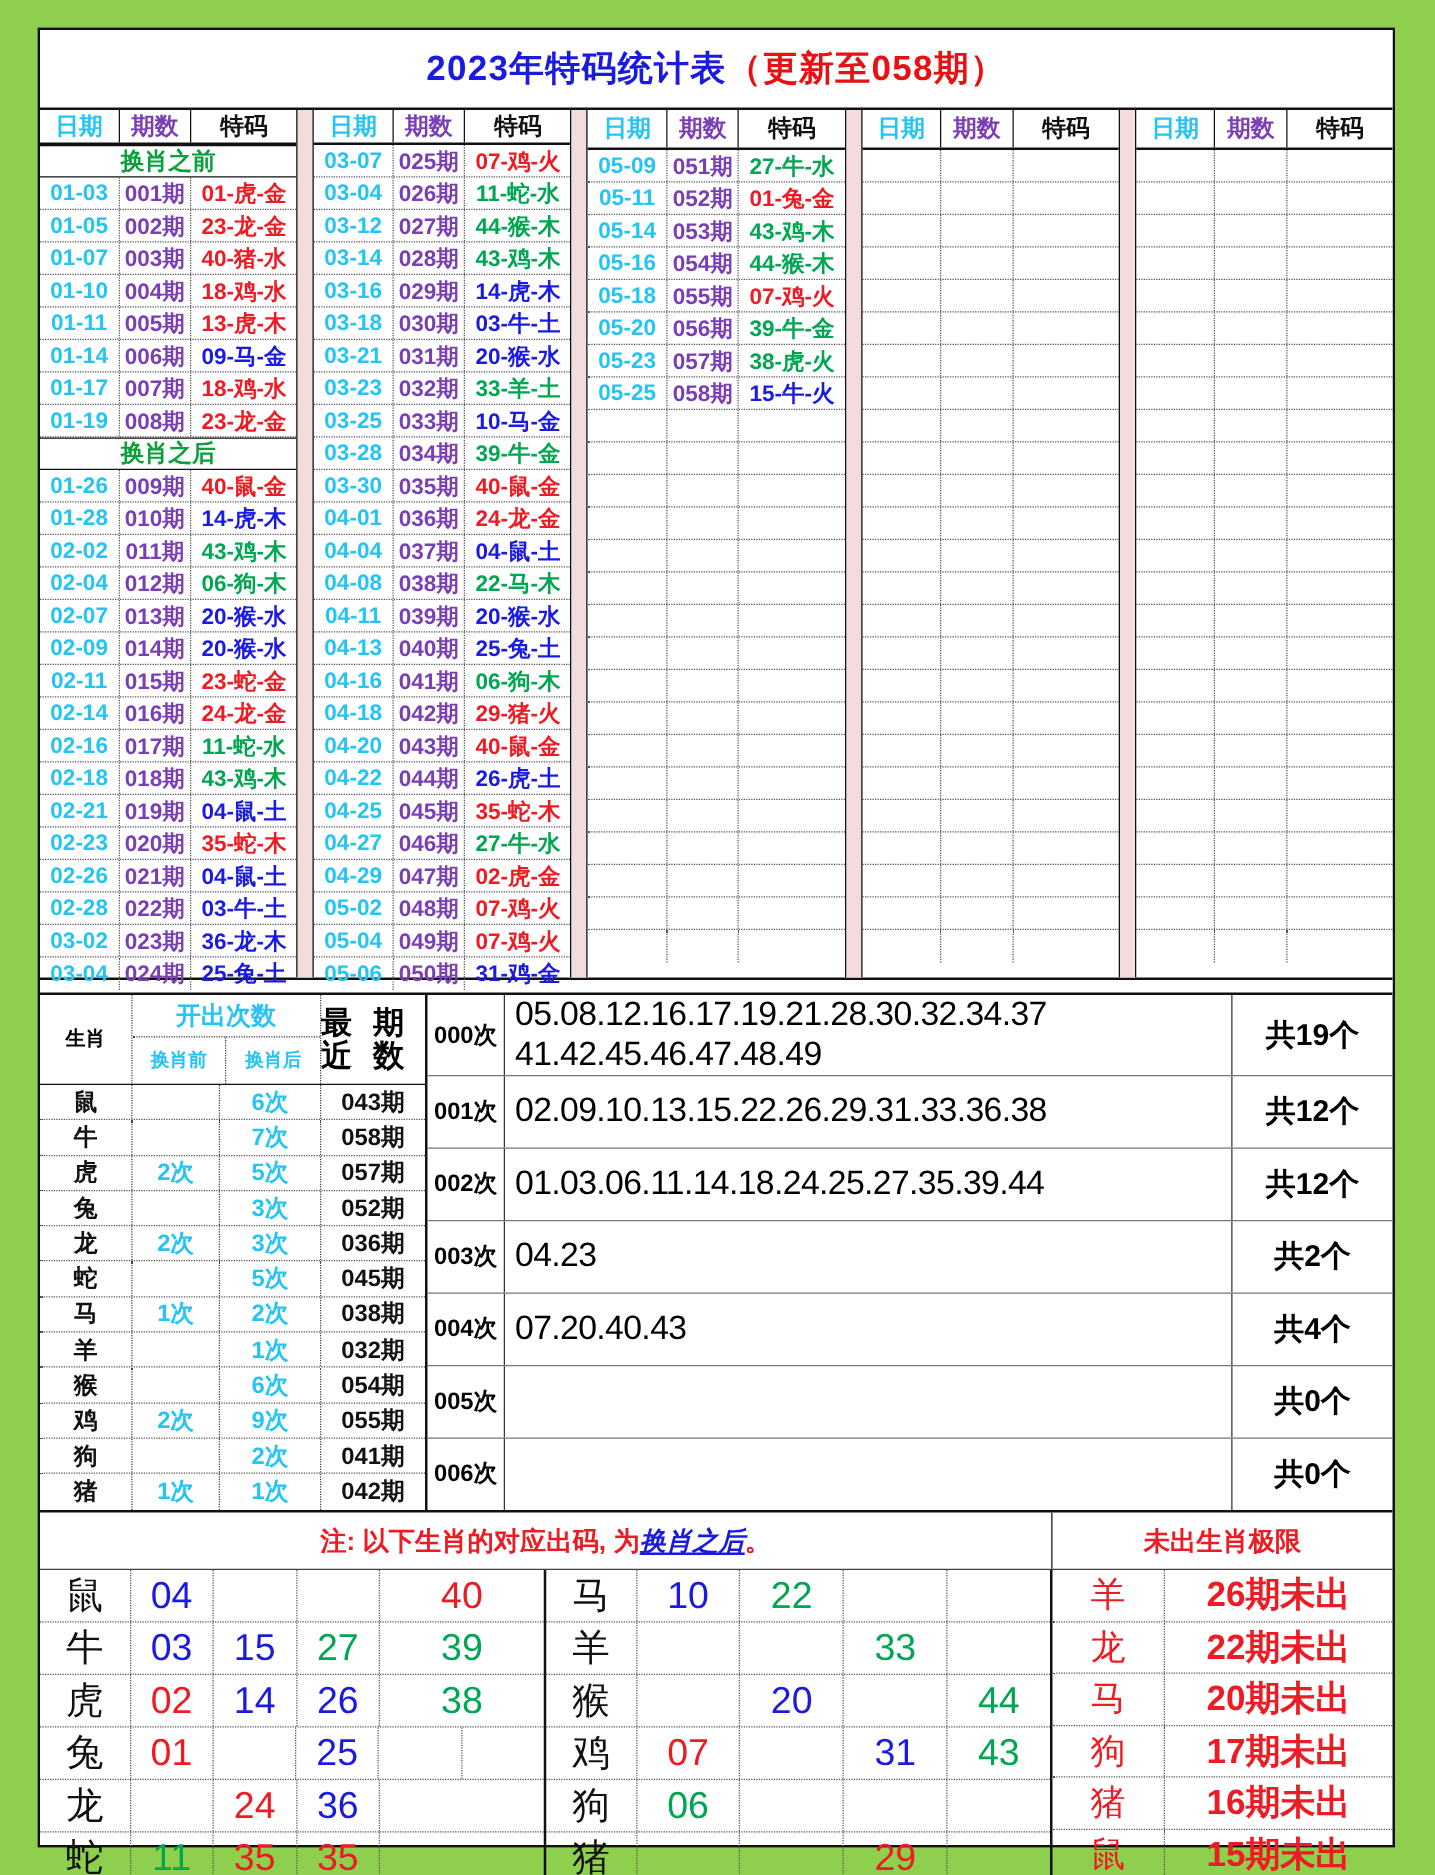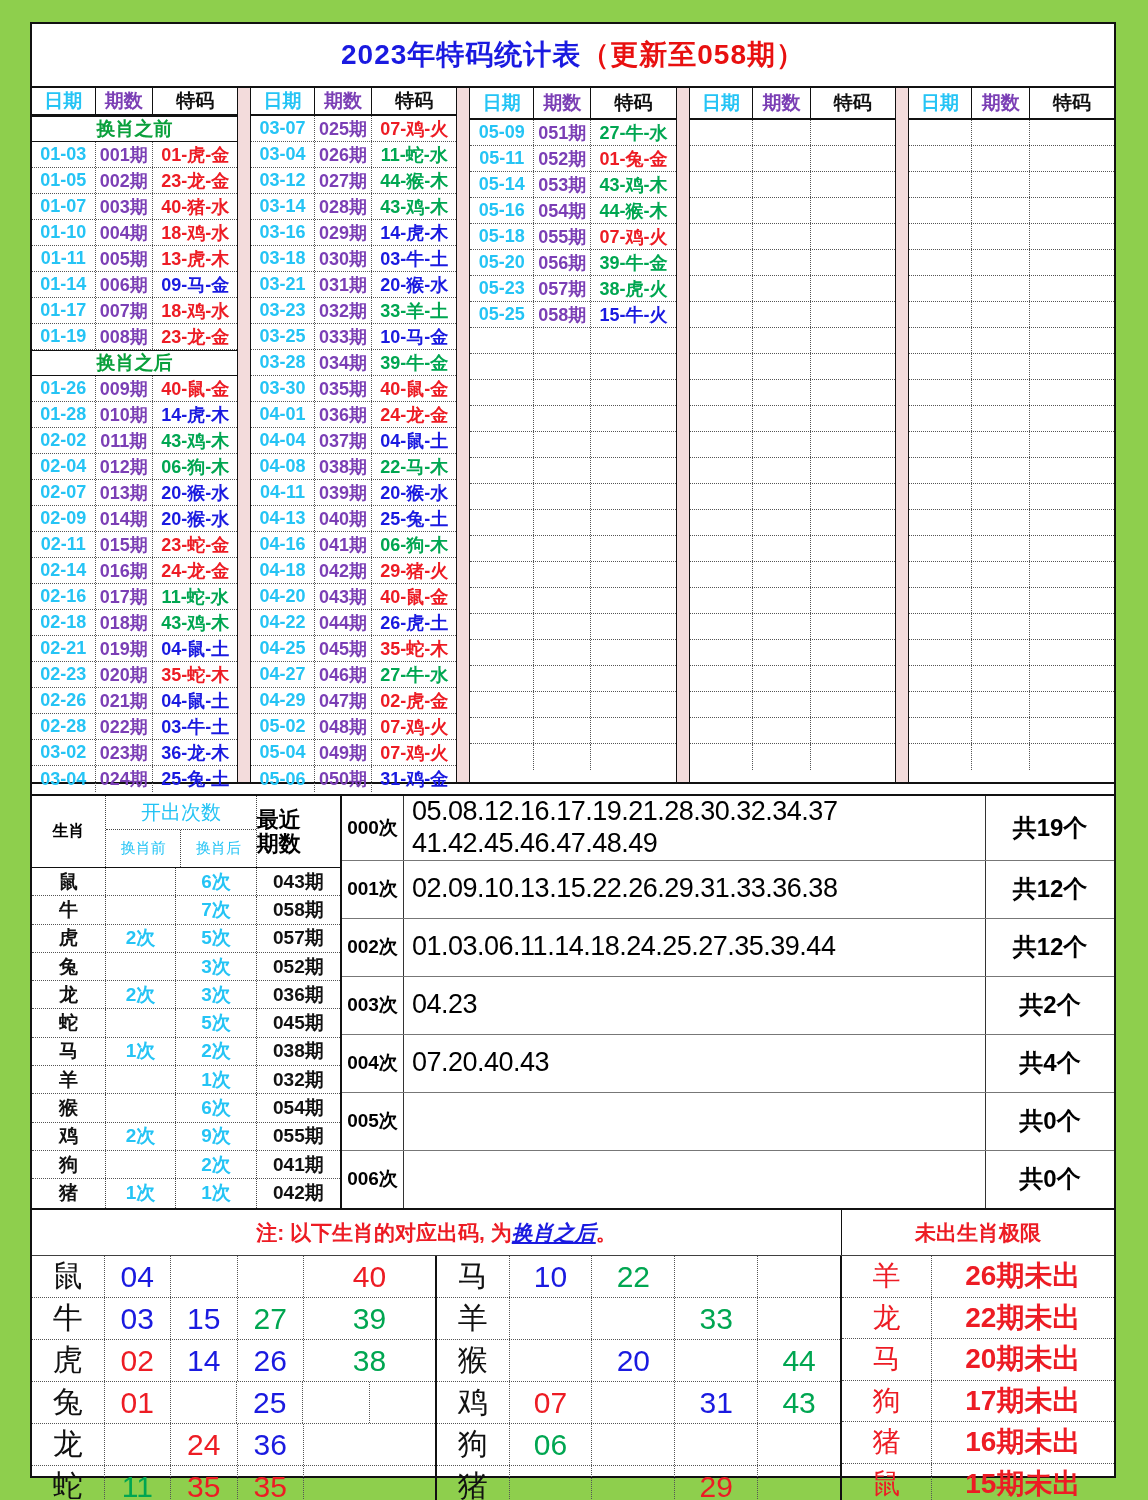--- a/index.html
+++ b/index.html
@@ -67,25 +67,25 @@
 
   
   .mid-gap{height:14px;border-top:2px solid #111;border-bottom:2px solid #111;background:#fff;box-sizing:border-box;}
 
   
   .stats{display:flex;height:412px;box-sizing:border-box;}
   .zod{width:310px;flex:0 0 310px;display:flex;flex-direction:column;border-right:2px solid #111;box-sizing:border-box;}
   .zod-hdr{display:flex;height:72px;border-bottom:1px solid #111;box-sizing:border-box;}
   .zh-name{flex:0 0 24%;display:flex;align-items:center;justify-content:center;font-size:16px;font-weight:bold;border-right:1px dotted #444;box-sizing:border-box;}
   .zh-cnt{flex:1 1 auto;display:flex;flex-direction:column;border-right:1px dotted #444;box-sizing:border-box;}
-  .zh-cnt-top{height:34px;display:flex;align-items:center;justify-content:center;font-size:20px;font-weight:normal;color:#25c4f5;border-bottom:1px dotted #444;box-sizing:border-box;}
+  .zh-cnt-top{height:34px;display:flex;align-items:center;justify-content:center;font-size:20px;font-weight:bold;color:#25c4f5;border-bottom:1px dotted #444;box-sizing:border-box;}
   .zh-cnt-bot{flex:1;display:flex;}
-  .zh-cnt-bot div{flex:1;display:flex;align-items:center;justify-content:center;font-size:15px;font-weight:normal;color:#25c4f5;border-right:1px dotted #444;box-sizing:border-box;}
+  .zh-cnt-bot div{flex:1;display:flex;align-items:center;justify-content:center;font-size:15px;font-weight:bold;color:#25c4f5;border-right:1px dotted #444;box-sizing:border-box;}
   .zh-cnt-bot div:last-child{border-right:none;}
-  .zh-recent{flex:0 0 27%;display:flex;flex-direction:column;align-items:flex-start;justify-content:center;font-size:22px;font-weight:bold;line-height:1.05;box-sizing:border-box;}
+  .zh-recent{flex:0 0 27%;display:flex;flex-direction:row;align-items:center;justify-content:center;font-size:25px;font-weight:bold;line-height:1.05;box-sizing:border-box;}
   .zrow{display:flex;height:28.3px;border-bottom:1px dotted #555;box-sizing:border-box;}
   .zrow:last-child{border-bottom:none;}
   .zrow>div{display:flex;align-items:center;justify-content:center;font-size:19px;box-sizing:border-box;border-right:1px dotted #444;white-space:nowrap;}
   .zrow>div:last-child{border-right:none;}
   .zn{flex:0 0 24%;font-weight:bold;color:#111;font-size:22px;}
   .zb{flex:0 0 22.8%;color:#25c4f5;font-weight:bold;font-size:17px;}
   .za{flex:0 0 26.2%;color:#25c4f5;font-weight:bold;font-size:17px;}
   .zr{flex:1 1 auto;color:#111;font-weight:bold;font-size:18px;}
 
   .freq{flex:1 1 auto;display:flex;flex-direction:column;box-sizing:border-box;}

